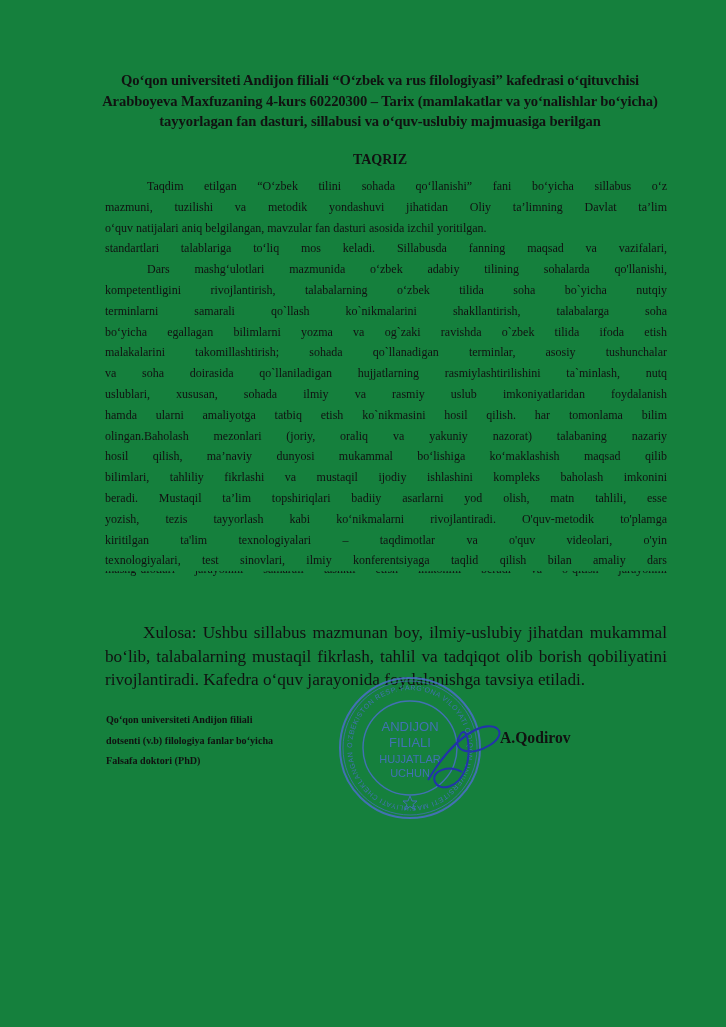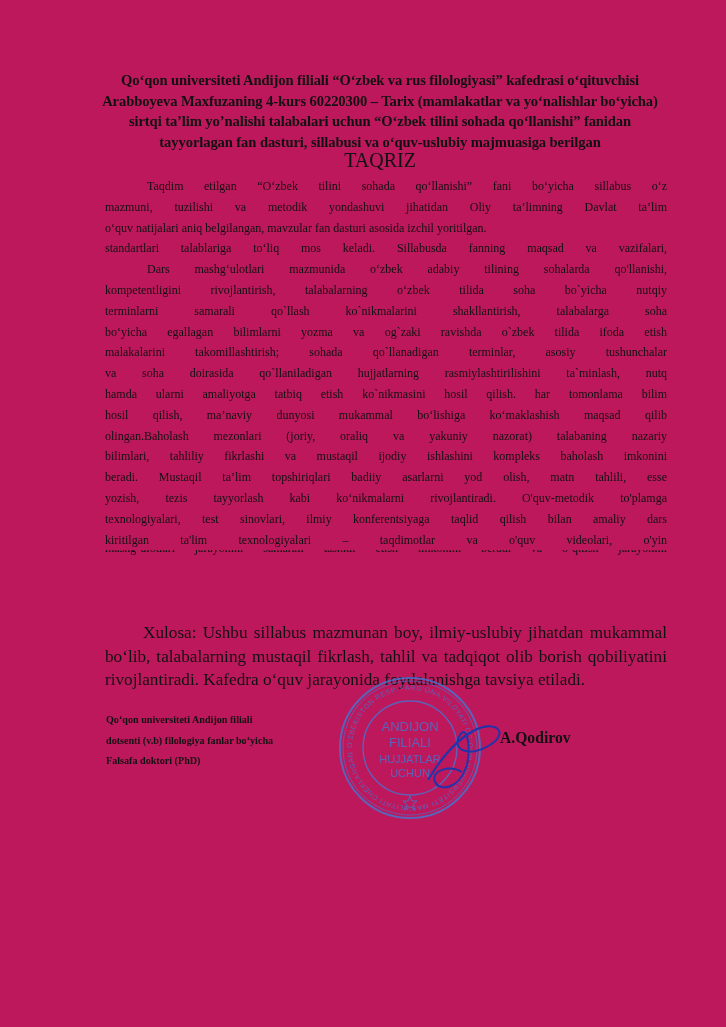--- a/index.html
+++ b/index.html
@@ -12,21 +12,21 @@
       height: 1027px;
       position: relative;
       overflow: hidden;
       font-family: "Liberation Serif", "DejaVu Serif", serif;
       color: #111111;
     }
     .page {
       position: absolute;
       left: 0; top: 0;
       width: 726px; height: 1027px;
-      background: #be185d;
+      background: #15803d;
     }
     .header {
       position: absolute;
       left: 100px;
       top: 70px;
       width: 560px;
       text-align: center;
       font-weight: bold;
       font-size: 14.6px;
       line-height: 20.5px;
@@ -35,22 +35,22 @@
     .header .hl {
       display: block;
       white-space: nowrap;
     }
     .title {
       position: absolute;
       left: 100px;
       top: 150px;
       width: 560px;
       text-align: center;
-      font-weight: normal;
-      font-size: 20px;
+      font-weight: bold;
+      font-size: 14px;
       line-height: 20px;
     }
     .body-text {
       position: absolute;
       left: 105px;
       top: 176px;
       width: 562px;
       font-size: 12px;
       line-height: 20.8px;
       text-align: justify;
@@ -138,46 +138,46 @@
     }
   </style>
 </head>
 <body>
 
 <div class="page">
 
   <div class="header">
     <span class="hl">Qo‘qon universiteti Andijon filiali “O‘zbek va rus filologiyasi” kafedrasi o‘qituvchisi</span>
     <span class="hl">Arabboyeva Maxfuzaning 4-kurs 60220300 – Tarix (mamlakatlar va yo‘nalishlar bo‘yicha)</span>
-    <span class="hl">sirtqi ta’lim yo’nalishi talabalari uchun “O‘zbek tilini sohada qo‘llanishi” fanidan</span>
     <span class="hl">tayyorlagan fan dasturi, sillabusi va  o‘quv-uslubiy majmuasiga berilgan</span>
   </div>
 
   <div class="title">TAQRIZ</div>
 
   <div class="body-text">
     <span class="line indent">Taqdim etilgan “O‘zbek tilini sohada qo‘llanishi” fani bo‘yicha sillabus o‘z</span>
     <span class="line">mazmuni, tuzilishi va metodik yondashuvi jihatidan Oliy ta’limning Davlat ta’lim</span>
     <span class="line last">o‘quv natijalari aniq belgilangan, mavzular fan dasturi asosida izchil yoritilgan.</span>
     <span class="line">standartlari talablariga to‘liq mos keladi. Sillabusda fanning maqsad va vazifalari,</span>
 
     <span class="line indent">Dars mashg‘ulotlari mazmunida o‘zbek adabiy tilining sohalarda qo'llanishi,</span>
     <span class="line">kompetentligini rivojlantirish, talabalarning o‘zbek tilida soha bo`yicha nutqiy</span>
     <span class="line">terminlarni samarali qo`llash ko`nikmalarini shakllantirish, talabalarga soha</span>
     <span class="line">bo‘yicha egallagan bilimlarni yozma va og`zaki ravishda o`zbek tilida ifoda etish</span>
     <span class="line">malakalarini takomillashtirish; sohada qo`llanadigan terminlar, asosiy tushunchalar</span>
     <span class="line">va soha doirasida qo`llaniladigan hujjatlarning rasmiylashtirilishini ta`minlash, nutq</span>
+    <span class="line">uslublari, xususan, sohada ilmiy va rasmiy uslub imkoniyatlaridan foydalanish</span>
     <span class="line">hamda ularni amaliyotga tatbiq etish ko`nikmasini hosil qilish.  har tomonlama bilim</span>
+    <span class="line">olingan.Baholash mezonlari (joriy, oraliq va yakuniy nazorat) talabaning nazariy</span>
     <span class="line">hosil qilish, ma’naviy dunyosi mukammal bo‘lishiga ko‘maklashish maqsad qilib</span>
-    <span class="line">olingan.Baholash mezonlari (joriy, oraliq va yakuniy nazorat) talabaning nazariy</span>
     <span class="line">bilimlari, tahliliy fikrlashi va mustaqil ijodiy ishlashini kompleks baholash imkonini</span>
     <span class="line">beradi. Mustaqil ta’lim topshiriqlari badiiy asarlarni yod olish, matn tahlili, esse</span>
     <span class="line">yozish, tezis tayyorlash kabi ko‘nikmalarni rivojlantiradi. O'quv-metodik to'plamga</span>
+    <span class="line">kiritilgan ta'lim texnologiyalari – taqdimotlar va o'quv videolari, o'yin</span>
     <span class="line">texnologiyalari, test sinovlari, ilmiy konferentsiyaga taqlid qilish bilan amaliy dars</span>
-    <span class="line">kiritilgan ta'lim texnologiyalari – taqdimotlar va o'quv videolari, o'yin</span>
     <span class="line cut-line">
         <span>mashg‘ulotlari jarayonini samarali tashkil etish imkonini beradi va o‘qitish jarayonini</span>
       </span>
   </div>
 
   <div class="conclusion">
     <span class="line indent">Xulosa: Ushbu sillabus mazmunan boy, ilmiy-uslubiy jihatdan mukammal</span>
     <span class="line">bo‘lib, talabalarning mustaqil fikrlash, tahlil va tadqiqot olib borish qobiliyatini</span>
     <span class="line last">rivojlantiradi. Kafedra o‘quv jarayonida foydalanishga tavsiya etiladi.</span>
   </div>

